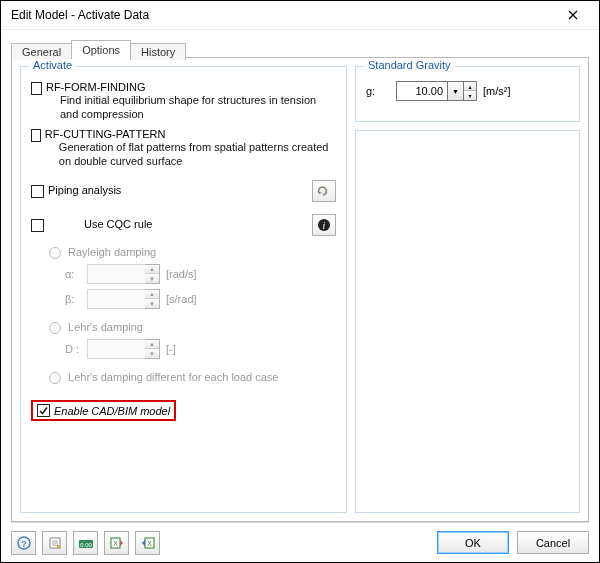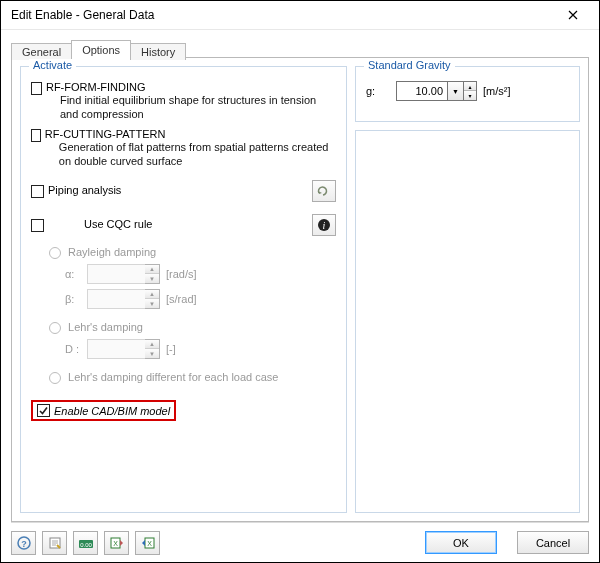--- a/index.html
+++ b/index.html
@@ -63,21 +63,21 @@
   .indent { margin-left:18px; }
   .field-row { display:flex; align-items:center; margin:5px 0 5px 34px; }
   .field-row .lab { width:22px; color:#9a9a9a; }
 </style>
 </head>
 <body>
 
 <div class="window">
 
   <div class="titlebar">
-    <span class="titlebar-text">Edit Enable - General Data</span>
+    <span class="titlebar-text">Edit Model - Activate Data</span>
     <div class="close-btn">
       <svg width="10" height="10" viewBox="0 0 10 10">
           <path d="M1 1 L9 9 M9 1 L1 9" stroke="#000" stroke-width="1.2"></path>
         </svg>
     </div>
   </div>
 
   <div class="content">
     <div class="tabs">
       <div class="tab inactive"><span>General</span></div>
@@ -248,19 +248,19 @@
           </svg>
         </div>
       <div class="toolbtn">
           <svg width="14" height="14" viewBox="0 0 14 14">
             <rect x="4" y="2" width="9" height="10" fill="#fff" stroke="#2e7d32"></rect>
             <text x="8.5" y="10" text-anchor="middle" font-size="7" fill="#2e7d32">X</text>
             <path d="M4 4 L1 7 L4 10" fill="#2e6db5"></path>
           </svg>
         </div>
     </div>
-    <div style="display:flex;gap:20px;justify-content:space-between;">
+    <div style="display:flex;gap:8px;justify-content:space-between;">
       <button class="btn primary"><span>OK</span></button>
       <button class="btn"><span>Cancel</span></button>
     </div>
   </div>
 
 </div>
 
 </body></html>

